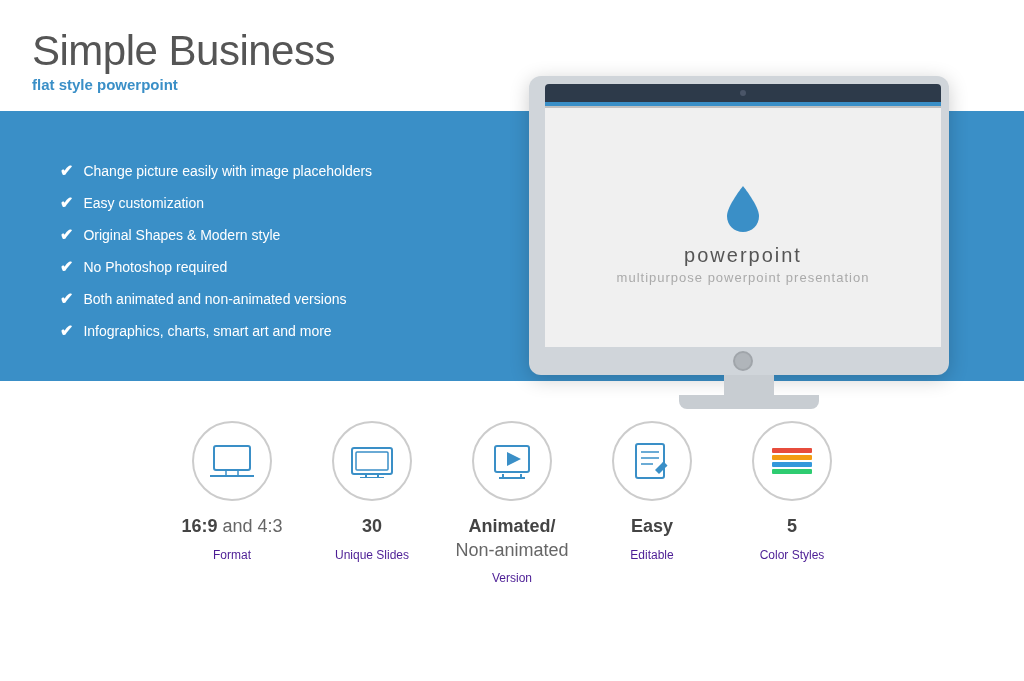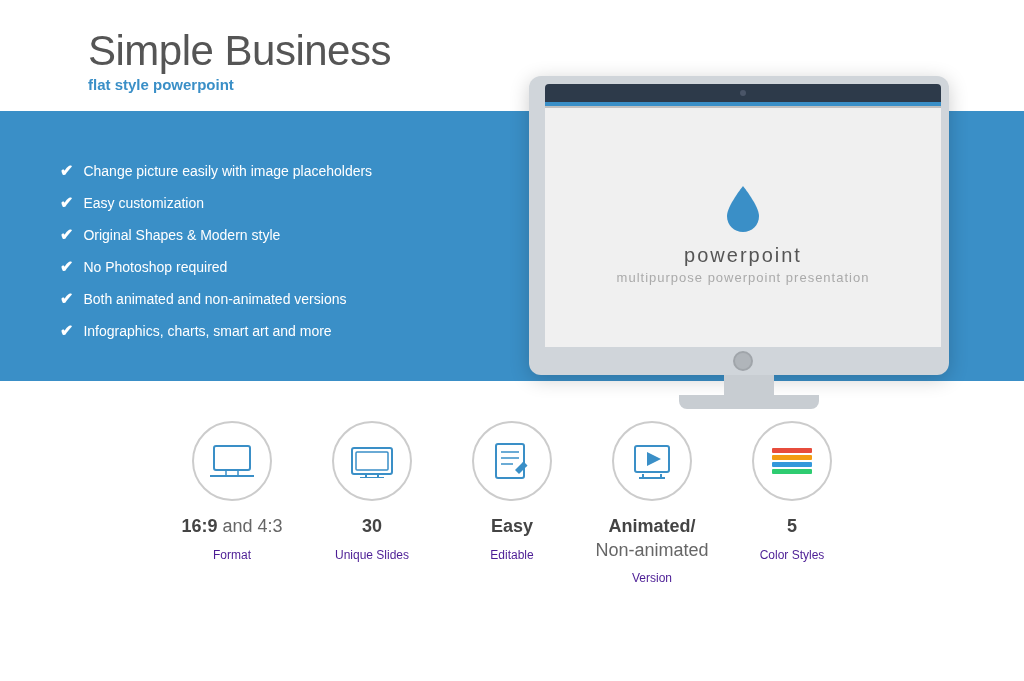--- a/index.html
+++ b/index.html
@@ -7,21 +7,21 @@
       font-family: 'Segoe UI', Arial, sans-serif;
       background: #ffffff;
       width: 1024px;
       height: 681px;
       overflow: hidden;
     }
 
     
     .header-section {
       background: #ffffff;
-      padding: 28px 60px 18px 88px;
+      padding: 28px 60px 18px 32px;
     }
     .main-title {
       font-size: 42px;
       font-weight: 300;
       color: #555555;
       letter-spacing: -0.5px;
       line-height: 1.1;
     }
     .subtitle {
       font-size: 15px;
@@ -318,50 +318,50 @@
         <line x1="10" y1="34" x2="34" y2="34" stroke="#3a8fc7" stroke-width="2"></line>
       </svg>
     </div>
     <div class="feature-label-main">30</div>
     <div class="feature-label-sub">Unique Slides</div>
   </div>
 
   <div class="feature-item">
     <div class="icon-circle">
       <svg width="38" height="38" viewBox="0 0 38 38" xmlns="http://www.w3.org/2000/svg">
+        <rect x="2" y="4" width="34" height="26" rx="2" fill="none" stroke="#3a8fc7" stroke-width="2"></rect>
+        <polygon points="14,10 28,17 14,24" fill="#3a8fc7"></polygon>
+        <line x1="10" y1="32" x2="10" y2="36" stroke="#3a8fc7" stroke-width="2"></line>
+        <line x1="28" y1="32" x2="28" y2="36" stroke="#3a8fc7" stroke-width="2"></line>
+        <line x1="6" y1="36" x2="32" y2="36" stroke="#3a8fc7" stroke-width="2"></line>
+      </svg>
+    </div>
+    <div class="feature-label-main">
+      Animated/<br><span class="alt">Non-animated</span>
+    </div>
+    <div class="feature-label-sub">Version</div>
+  </div>
+
+  <div class="feature-item">
+    <div class="icon-circle">
+      <svg width="38" height="38" viewBox="0 0 38 38" xmlns="http://www.w3.org/2000/svg">
         <rect x="3" y="2" width="28" height="34" rx="2" fill="none" stroke="#3a8fc7" stroke-width="2"></rect>
         <line x1="8" y1="10" x2="26" y2="10" stroke="#3a8fc7" stroke-width="1.5"></line>
         <line x1="8" y1="16" x2="26" y2="16" stroke="#3a8fc7" stroke-width="1.5"></line>
         <line x1="8" y1="22" x2="20" y2="22" stroke="#3a8fc7" stroke-width="1.5"></line>
         <path d="M22 28 L30 20 L34 24 L26 32 Z" fill="#3a8fc7"></path>
         <line x1="30" y1="20" x2="34" y2="24" stroke="#3a8fc7" stroke-width="1.5"></line>
       </svg>
     </div>
     <div class="feature-label-main">Easy</div>
     <div class="feature-label-sub">Editable</div>
   </div>
 
   <div class="feature-item">
     <div class="icon-circle">
-      <svg width="38" height="38" viewBox="0 0 38 38" xmlns="http://www.w3.org/2000/svg">
-        <rect x="2" y="4" width="34" height="26" rx="2" fill="none" stroke="#3a8fc7" stroke-width="2"></rect>
-        <polygon points="14,10 28,17 14,24" fill="#3a8fc7"></polygon>
-        <line x1="10" y1="32" x2="10" y2="36" stroke="#3a8fc7" stroke-width="2"></line>
-        <line x1="28" y1="32" x2="28" y2="36" stroke="#3a8fc7" stroke-width="2"></line>
-        <line x1="6" y1="36" x2="32" y2="36" stroke="#3a8fc7" stroke-width="2"></line>
-      </svg>
-    </div>
-    <div class="feature-label-main">
-      Animated/<br><span class="alt">Non-animated</span>
-    </div>
-    <div class="feature-label-sub">Version</div>
-  </div>
-
-  <div class="feature-item">
-    <div class="icon-circle">
       <svg width="44" height="34" viewBox="0 0 44 34" xmlns="http://www.w3.org/2000/svg">
         <rect x="2" y="4" width="40" height="5" rx="1" fill="#e74c3c"></rect>
         <rect x="2" y="11" width="40" height="5" rx="1" fill="#f39c12"></rect>
         <rect x="2" y="18" width="40" height="5" rx="1" fill="#3498db"></rect>
         <rect x="2" y="25" width="40" height="5" rx="1" fill="#2ecc71"></rect>
       </svg>
     </div>
     <div class="feature-label-main">5</div>
     <div class="feature-label-sub">Color Styles</div>
   </div>

